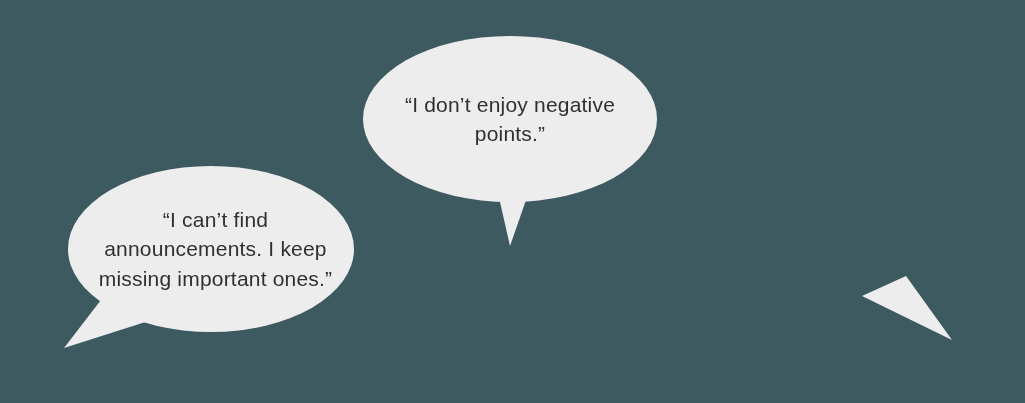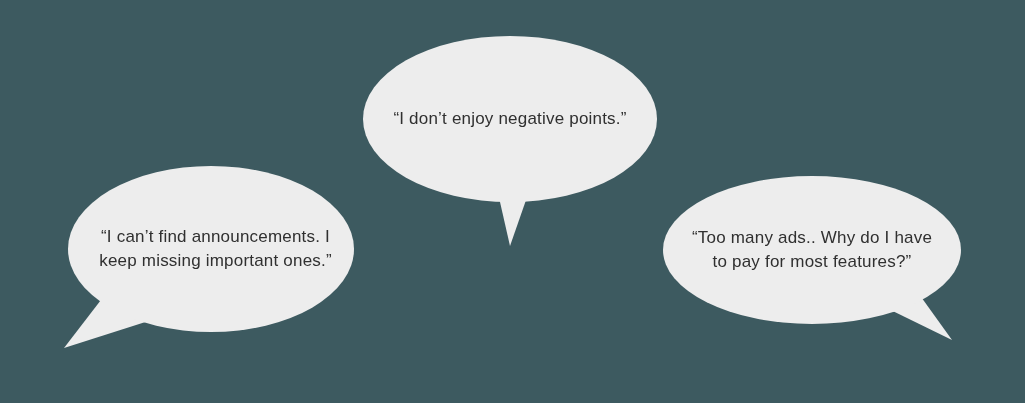--- a/index.html
+++ b/index.html
@@ -40,21 +40,21 @@
     position: absolute;
     background: var(--bubble);
     border-radius: 50%;
     display: flex;
     align-items: center;
     justify-content: center;
     text-align: center;
   }
   .bubble-text {
     color: var(--text);
-    font-size: 17px;
+    font-size: 21px;
     font-weight: 300;
     line-height: 1.4;
     letter-spacing: 0.2px;
   }
   .bubble-left {
     left: 68px;
     top: 166px;
     width: 286px;
     height: 166px;
   }
@@ -88,17 +88,14 @@
   </svg>
 
   <div class="bubble bubble-left">
     <div class="bubble-text">“I can’t find announcements. I keep missing important ones.”</div>
   </div>
 
   <div class="bubble bubble-center">
     <div class="bubble-text">“I don’t enjoy negative points.”</div>
   </div>
 
-  <div class="bubble bubble-right">
-    <div class="bubble-text">“Too many ads.. Why do I have to pay for most features?”</div>
-  </div>
 
 </div>
 
 </body></html>

